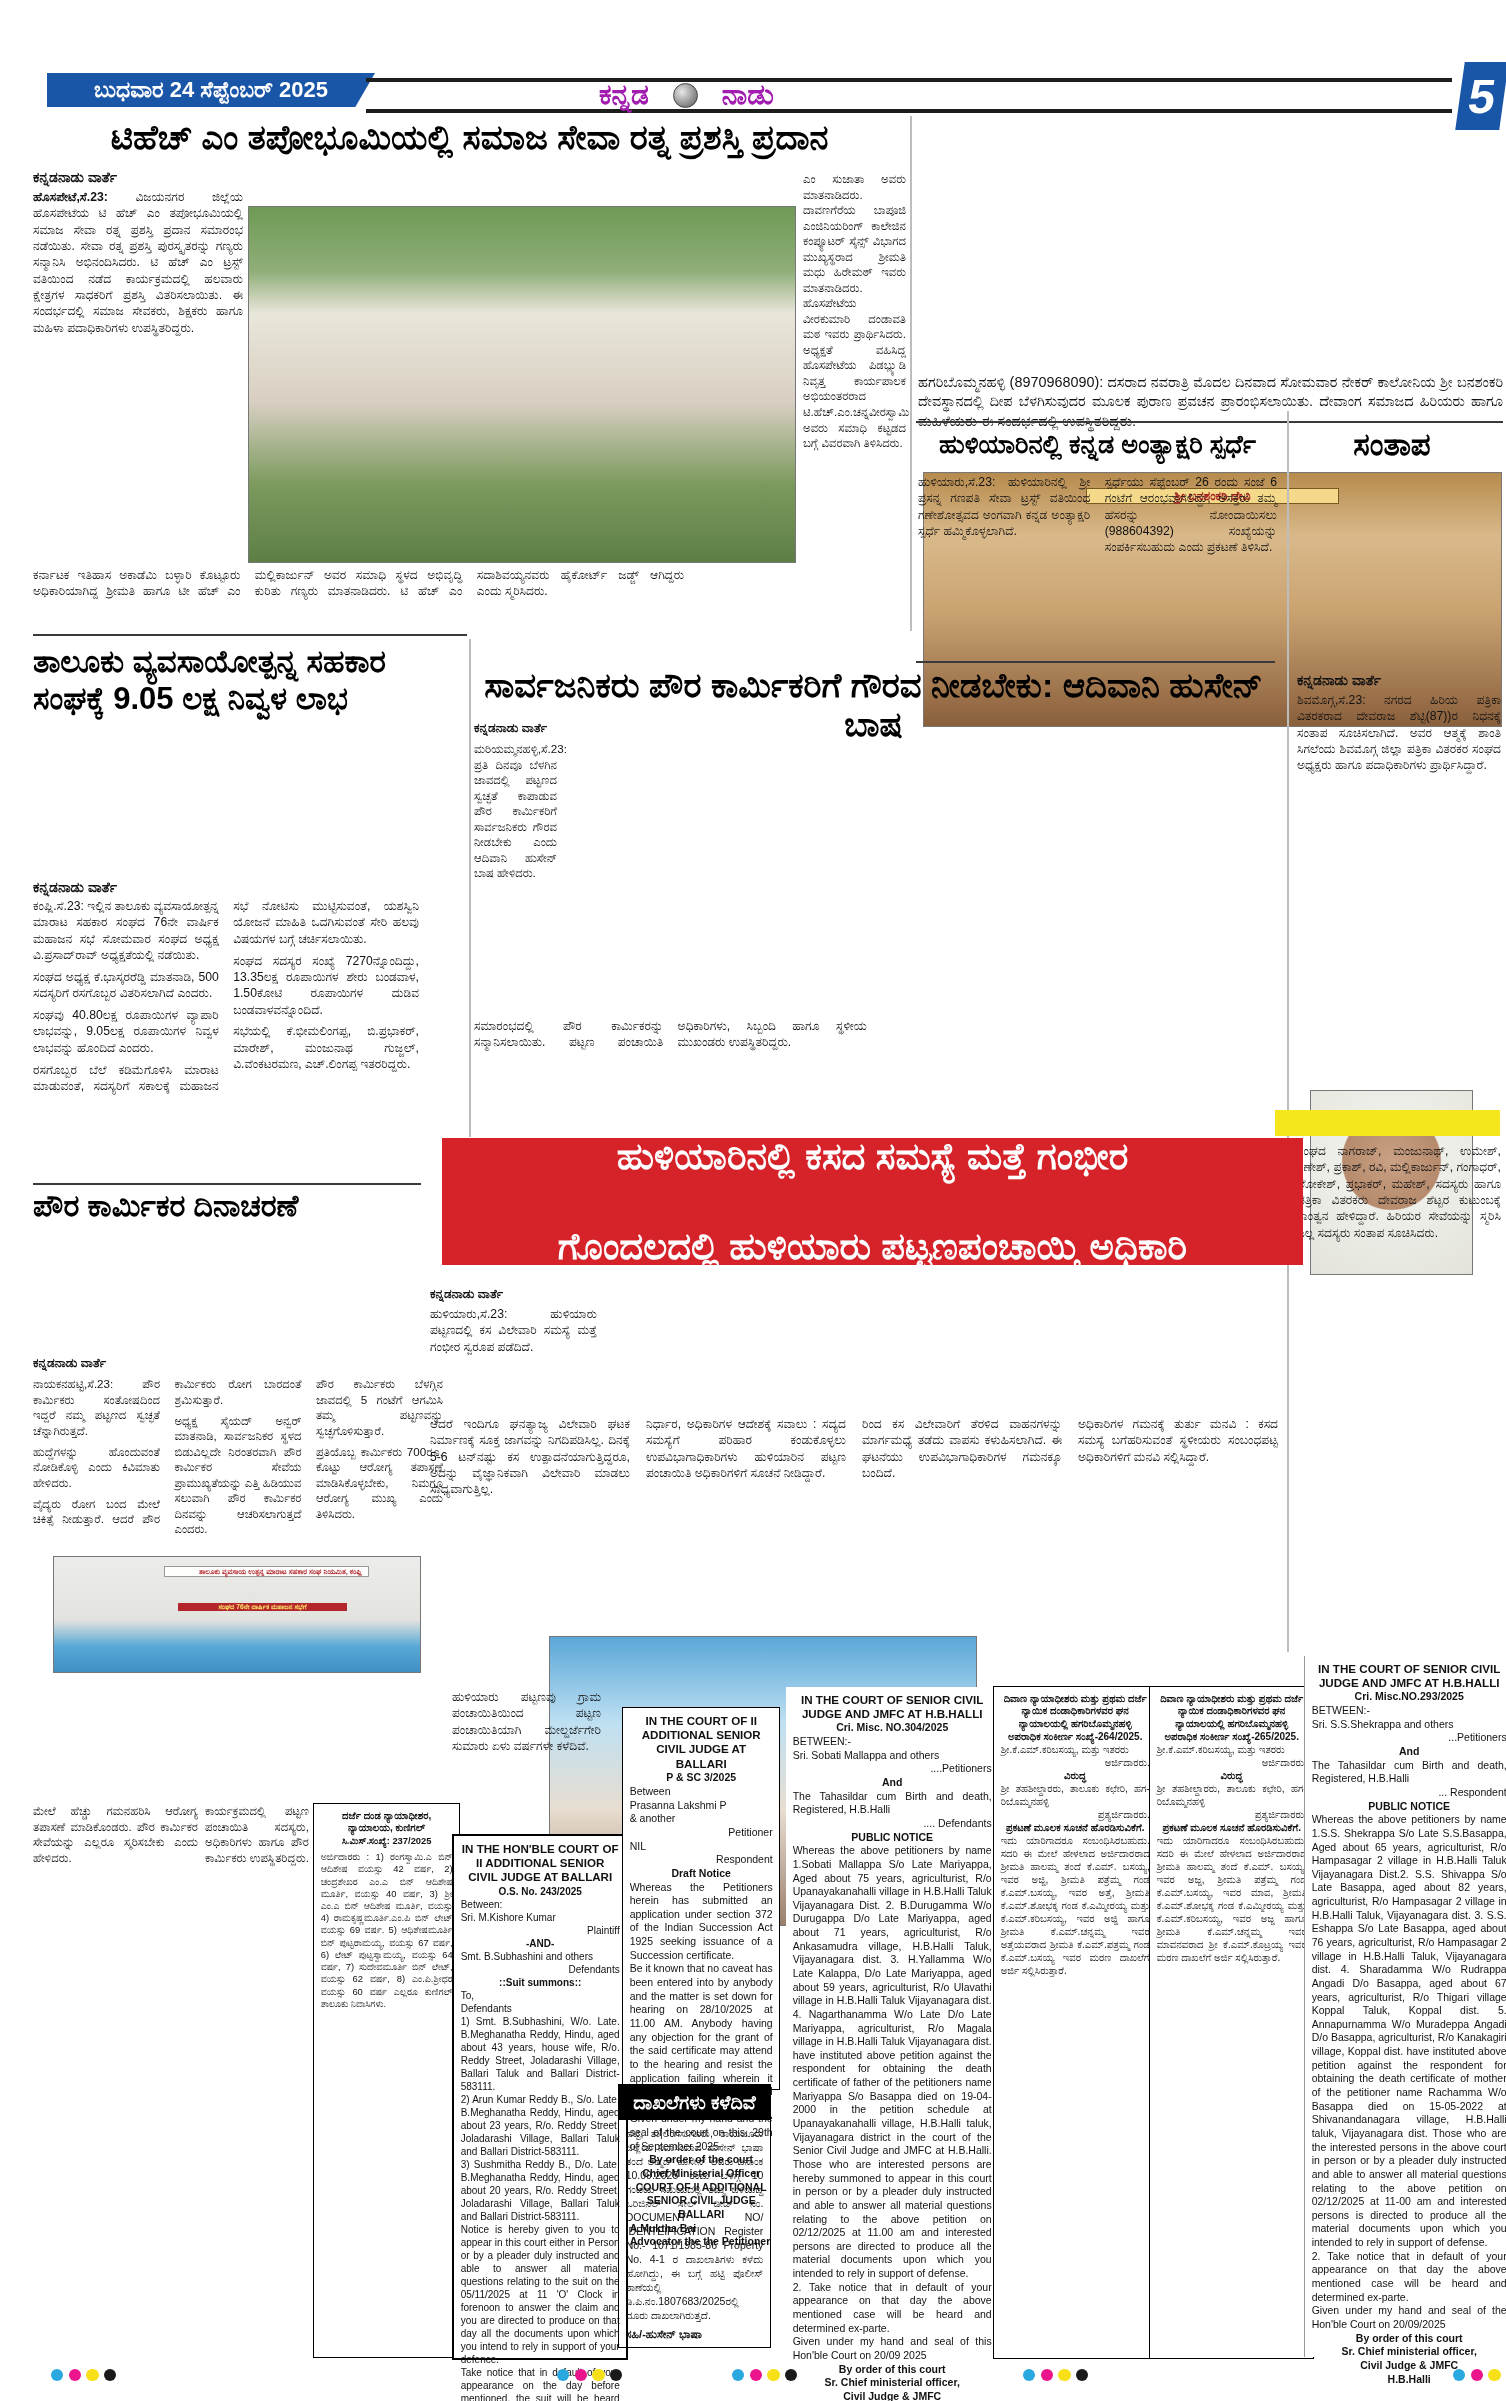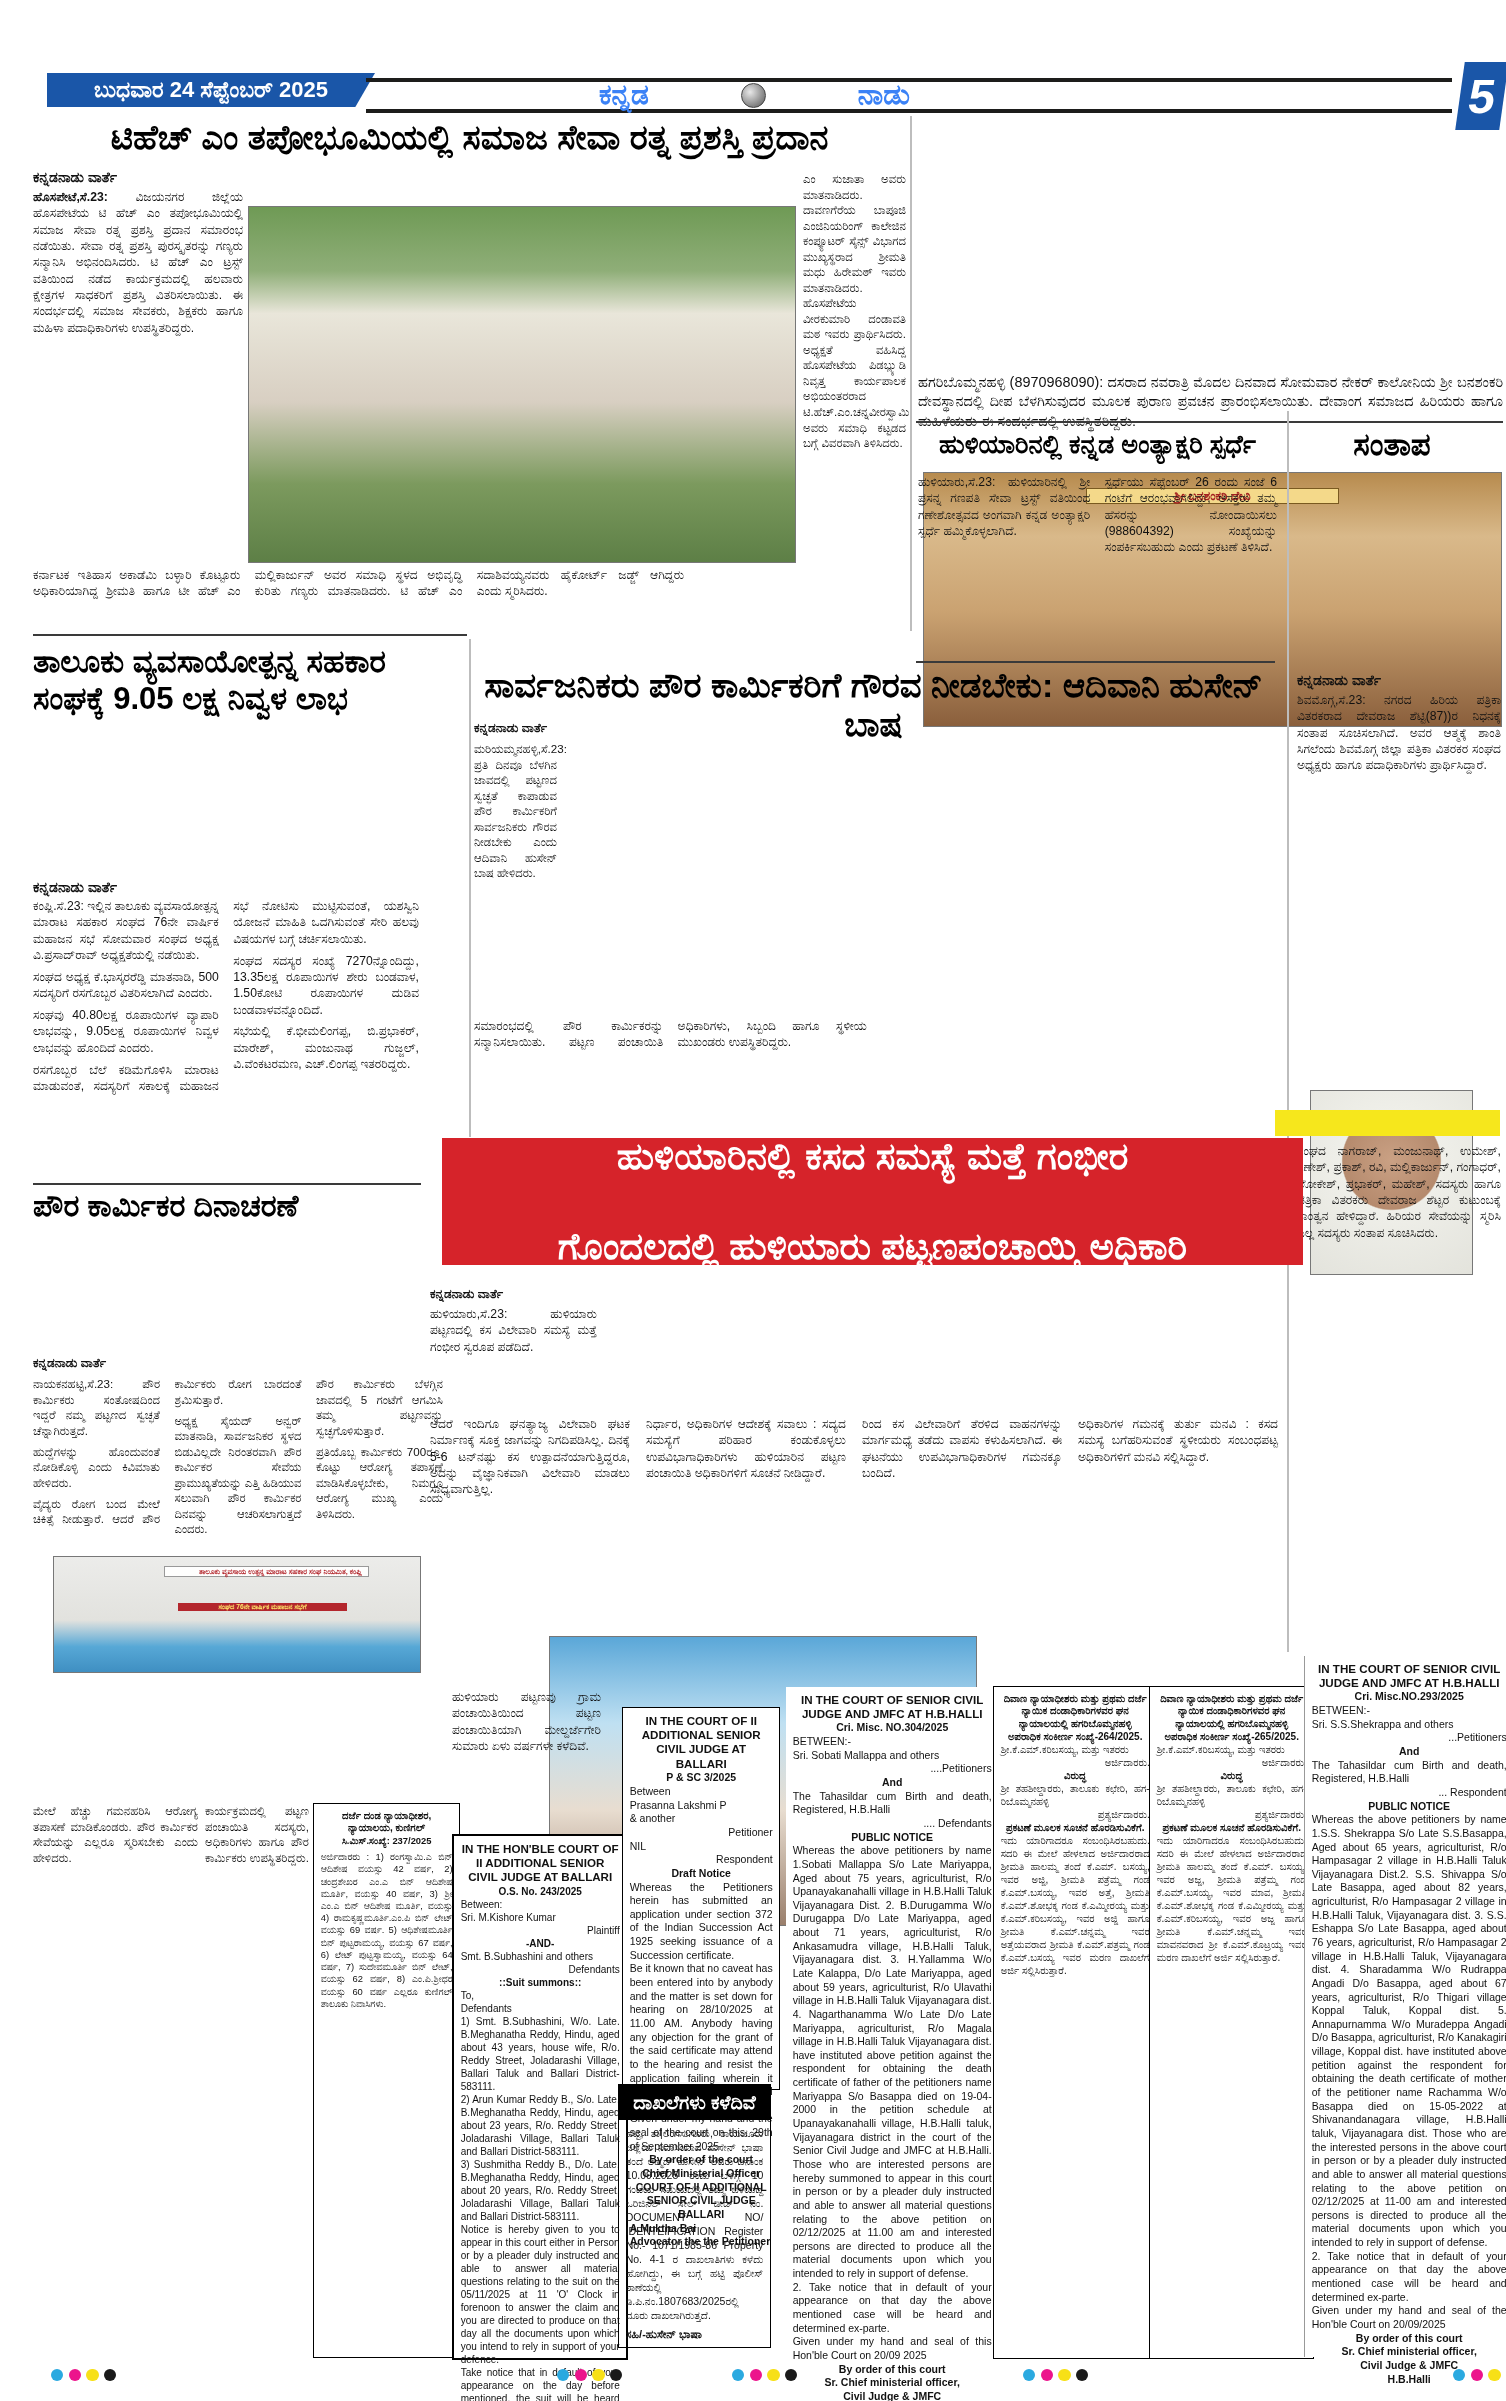--- a/index.html
+++ b/index.html
@@ -6,22 +6,22 @@
   .page{position:relative;width:1507px;height:2401px;background:#ffffff;
         font-family:"Liberation Sans", sans-serif;color:#111;overflow:hidden;}
   .abs{position:absolute;}
   .kn{text-align:justify;line-height:1.34;}
   .bold{font-weight:bold;}
   .center{text-align:center;}
   
   .ribbon{background:#1a56a8;color:#fff;display:flex;align-items:center;justify-content:center;
           font-weight:bold;font-size:22px;clip-path:polygon(0 0,100% 0,94% 100%,0 100%);}
   .bar{background:#1d1d1b;}
-  .masthead{display:flex;align-items:center;justify-content:space-between;gap:24px;
-            font-size:28px;font-weight:bold;color:#3b82f6;}
+  .masthead{display:flex;align-items:center;justify-content:flex-start;gap:24px;
+            font-size:28px;font-weight:bold;color:#a21caf;}
   .logo-dot{width:23px;height:23px;border-radius:50%;
             background:radial-gradient(circle at 35% 35%,#e8e8e8,#8f8f8f 60%,#555);border:1.1px solid #444;}
   .pagenum{background:#1a56a8;color:#fff;display:flex;align-items:center;justify-content:center;
            font-size:48px;font-weight:bold;transform:skew(-8deg);}
   
   .hrule{background:#3a3a3a;height:2.2px;}
   .vrule{background:#bdbdbd;width:1.7px;}
   
   .h-xl{font-weight:900;font-size:34px;line-height:1.15;color:#000;}
   .h-lg{font-weight:900;font-size:31px;line-height:1.2;color:#000;}

